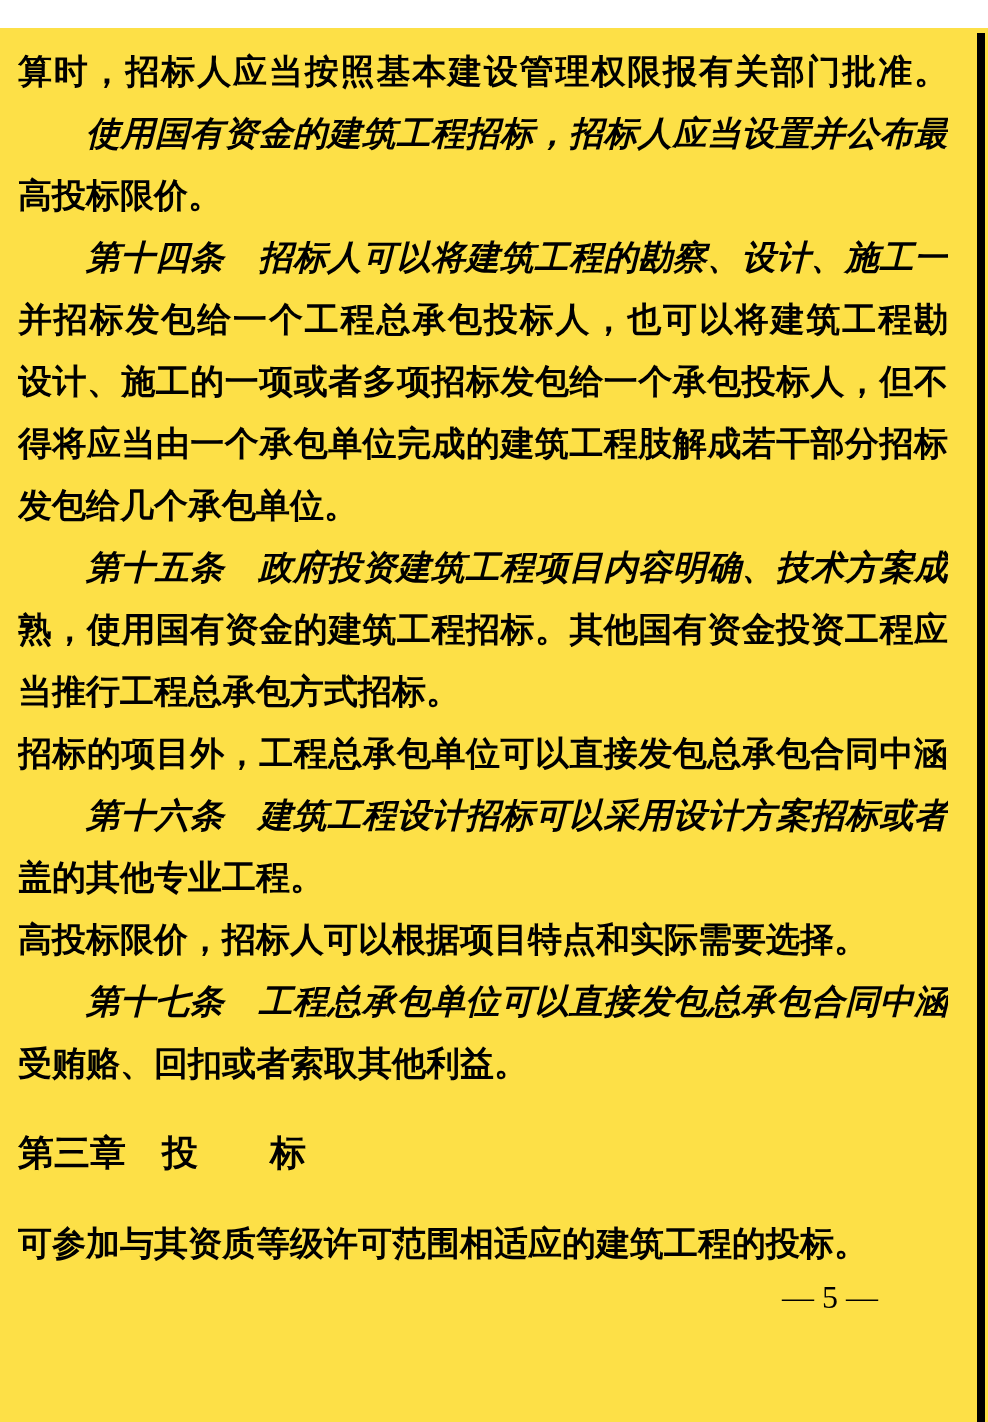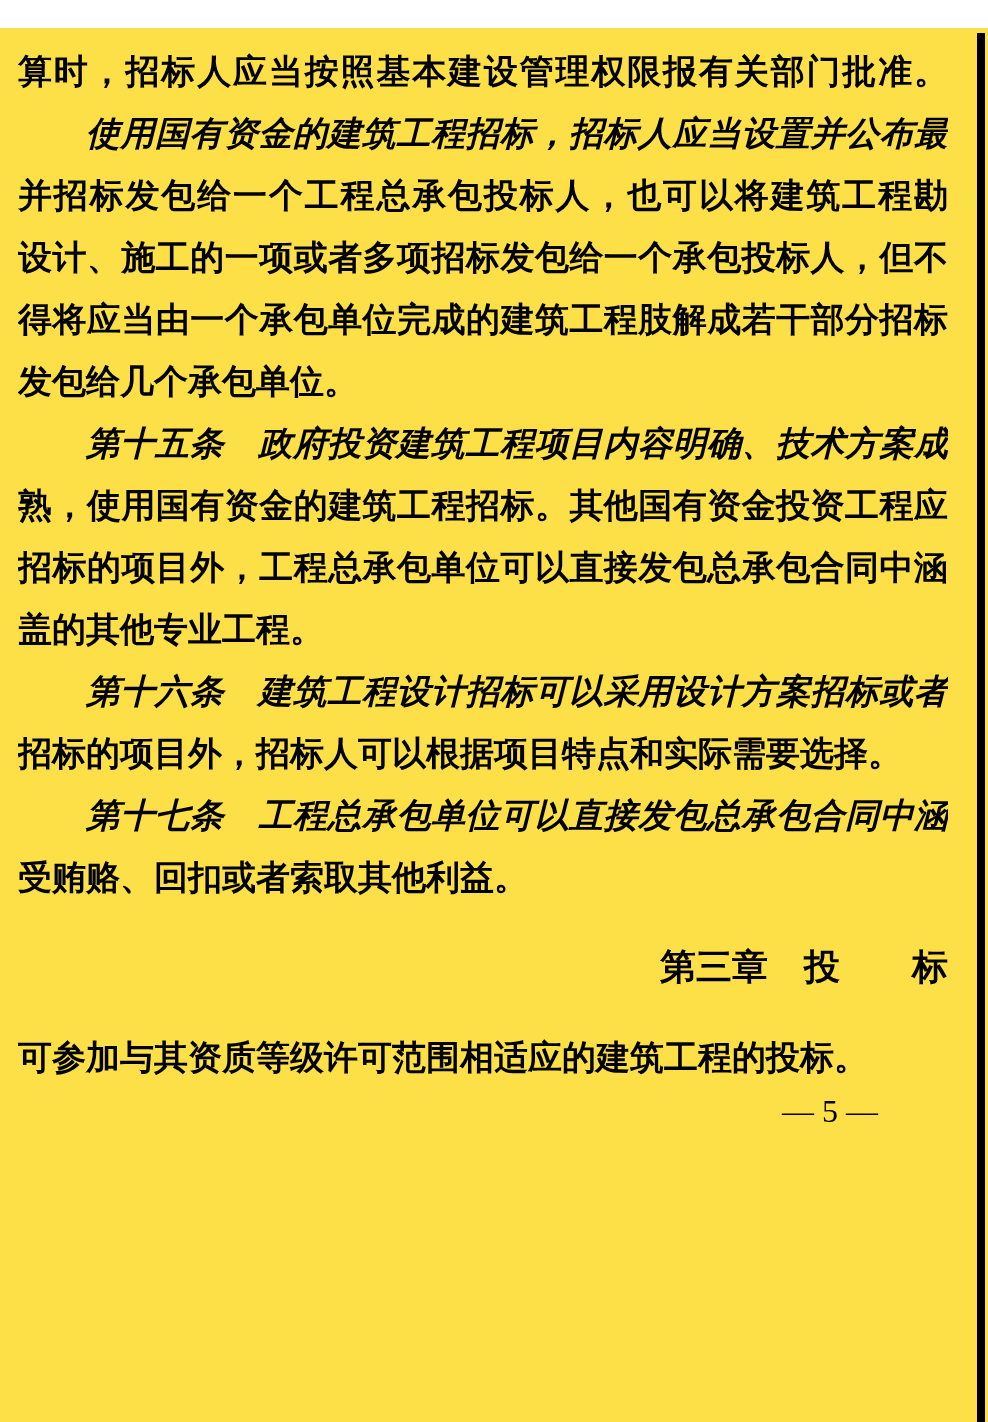--- a/index.html
+++ b/index.html
@@ -25,21 +25,21 @@
     white-space: normal;
     overflow: hidden;
   }
   .line.fill { text-align-last: justify; }
   .line.indent { padding-left: 68px; font-style: italic; }
   .chapter {
     height: 62px;
     line-height: 62px;
     font-size: 36px;
     font-weight: bold;
-    text-align: right;
+    text-align: left;
     margin: 28px 0;
   }
   .pagenum {
     margin-top: 2px;
     height: 42px;
     line-height: 42px;
     font-size: 32px;
     font-family: "Liberation Serif", "DejaVu Serif", serif;
     text-align: right;
     padding-right: 70px;
@@ -54,30 +54,33 @@
   }
 </style>
 </head>
 <body>
 
 <div class="page">
   <div class="content">
     <div id="body-top">
         <div class="line fill">算时，招标人应当按照基本建设管理权限报有关部门批准。</div>
         <div class="line indent fill">使用国有资金的建筑工程招标，招标人应当设置并公布最</div>
+        <div class="line">高投标限价。</div>
+        <div class="line indent fill">第十四条　招标人可以将建筑工程的勘察、设计、施工一</div>
         <div class="line fill">并招标发包给一个工程总承包投标人，也可以将建筑工程勘察、</div>
         <div class="line fill">设计、施工的一项或者多项招标发包给一个承包投标人，但不</div>
         <div class="line fill">得将应当由一个承包单位完成的建筑工程肢解成若干部分招标</div>
         <div class="line">发包给几个承包单位。</div>
         <div class="line indent fill">第十五条　政府投资建筑工程项目内容明确、技术方案成</div>
         <div class="line fill">熟，使用国有资金的建筑工程招标。其他国有资金投资工程应</div>
+        <div class="line">当推行工程总承包方式招标。</div>
         <div class="line fill">招标的项目外，工程总承包单位可以直接发包总承包合同中涵</div>
+        <div class="line indent fill">第十六条　建筑工程设计招标可以采用设计方案招标或者</div>
         <div class="line">盖的其他专业工程。</div>
-        <div class="line indent fill">第十六条　建筑工程设计招标可以采用设计方案招标或者</div>
-        <div class="line">招标的项目外，招标人可以根据项目特点和实际需要选择。</div>
+        <div class="line">高投标限价，招标人可以根据项目特点和实际需要选择。</div>
         <div class="line indent fill">第十七条　工程总承包单位可以直接发包总承包合同中涵</div>
         <div class="line">受贿赂、回扣或者索取其他利益。</div>
       </div>
     <div class="chapter">第三章　投　　标</div>
     <div id="body-bottom">
         <div class="line">可参加与其资质等级许可范围相适应的建筑工程的投标。</div>
       </div>
     <div class="pagenum">— 5 —</div>
   </div>
   <div class="right-border"></div>

